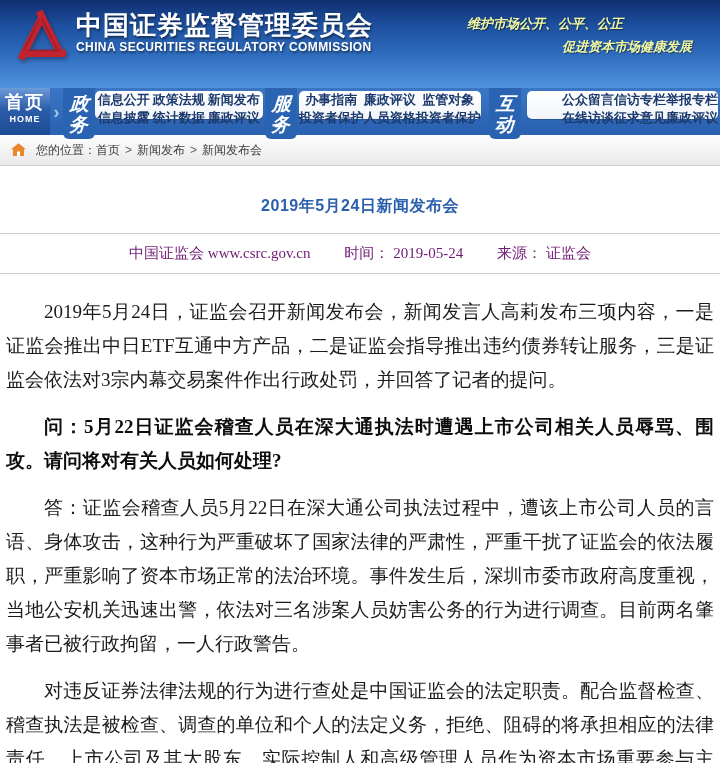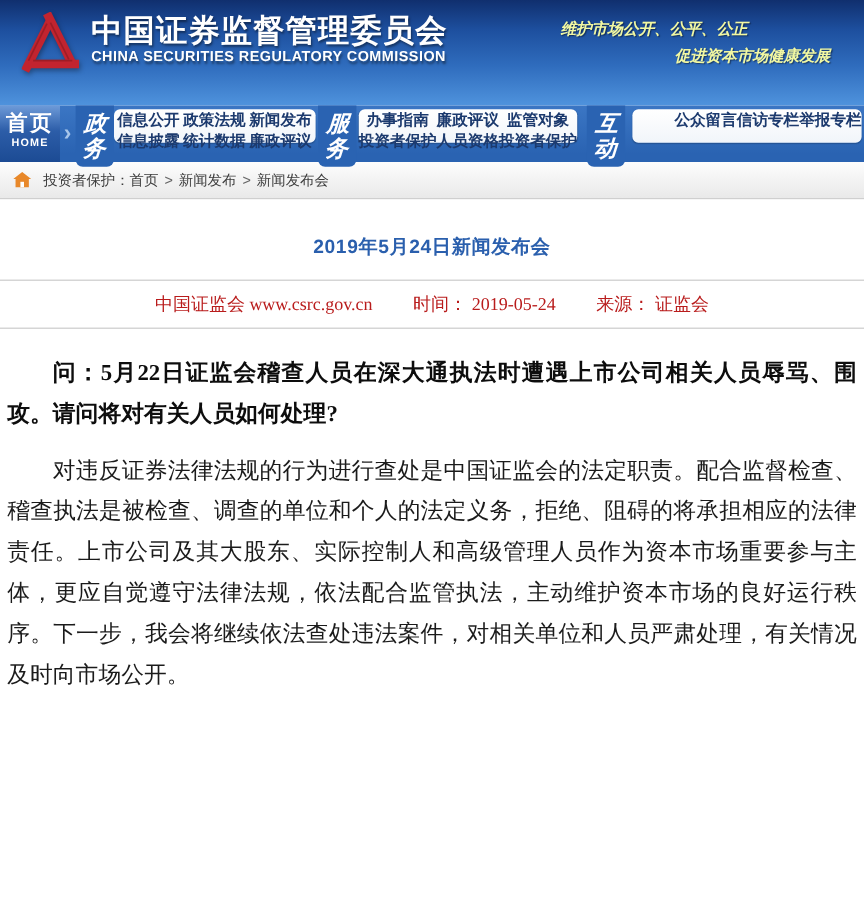--- a/index.html
+++ b/index.html
@@ -55,21 +55,21 @@
     font-size:12px;color:#3c3c3c;}
   .home-icon{width:15px;height:14px;margin:0 10px 0 11px;}
   .crumb-link{color:#3c3c3c;text-decoration:none;cursor:pointer;}
   .crumb-sep{margin:0 5px;color:#666;}
 
   
   .article{padding:30px 0 0 0;}
   .article-title{margin:0 0 16px 0;text-align:center;font-size:16px;font-weight:bold;
     color:#2a5fad;letter-spacing:.5px;}
   .rule{border:none;border-top:1px solid #cbcbcb;margin:0;}
-  .meta{text-align:center;padding:10px 15px;font-size:15px;color:#b91c1c;
+  .meta{text-align:center;padding:10px 15px;font-size:15px;color:#701a75;
     font-family:"Liberation Serif","DejaVu Serif",serif;}
   .meta span{margin:0 2px;}
   .meta .gap{display:inline-block;width:22px;}
   .body-text{padding:21px 6px 0 6px;}
   .body-text p{margin:0 0 13px 0;font-size:19px;line-height:34px;color:#1b1b1b;
     text-align:justify;text-indent:2em;
     font-family:"Liberation Serif","DejaVu Serif",serif;}
   .body-text p.q{font-weight:bold;color:#0d0d0d;}
 </style>
 </head>
@@ -141,42 +141,49 @@
 
   <div class="vtab tab-hd">
     <div class="vtab-label">互动</div>
   </div>
   <div class="menu-box box-hd">
     <div class="menu-row">
       <span class="menu-item">公众留言</span>
       <span class="menu-item">信访专栏</span>
       <span class="menu-item">举报专栏</span>
     </div>
+    <div class="menu-row">
+      <span class="menu-item">在线访谈</span>
+      <span class="menu-item">征求意见</span>
+      <span class="menu-item">廉政评议</span>
+    </div>
   </div>
 </nav>
 
 <div class="breadcrumb">
   <svg class="home-icon" viewBox="0 0 20 18">
     <polygon points="10,0 0,8 2.6,8 2.6,17 17.4,17 17.4,8 20,8" fill="#e8882a"></polygon>
     <rect x="8" y="11" width="4" height="6" fill="#fff"></rect>
   </svg>
-  <span>投资者保护：</span>
+  <span>您的位置：</span>
   <a class="crumb-link">首页</a>
   <span class="crumb-sep">&gt;</span>
   <a class="crumb-link">新闻发布</a>
   <span class="crumb-sep">&gt;</span>
   <span>新闻发布会</span>
 </div>
 
 <main class="article">
   <h1 class="article-title">2019年5月24日新闻发布会</h1>
   <hr class="rule">
   <div class="meta">
     <span>中国证监会 www.csrc.gov.cn</span><span class="gap"></span>
     <span>时间：</span><span>2019-05-24</span><span class="gap"></span>
     <span>来源：</span><span>证监会</span>
   </div>
   <hr class="rule">
   <div class="body-text">
+    <p>2019年5月24日，证监会召开新闻发布会，新闻发言人高莉发布三项内容，一是证监会推出中日ETF互通中方产品，二是证监会指导推出违约债券转让服务，三是证监会依法对3宗内幕交易案件作出行政处罚，并回答了记者的提问。</p>
     <p class="q">问：5月22日证监会稽查人员在深大通执法时遭遇上市公司相关人员辱骂、围攻。请问将对有关人员如何处理?</p>
+    <p>答：证监会稽查人员5月22日在深大通公司执法过程中，遭该上市公司人员的言语、身体攻击，这种行为严重破坏了国家法律的严肃性，严重干扰了证监会的依法履职，严重影响了资本市场正常的法治环境。事件发生后，深圳市委市政府高度重视，当地公安机关迅速出警，依法对三名涉案人员妨害公务的行为进行调查。目前两名肇事者已被行政拘留，一人行政警告。</p>
     <p>对违反证券法律法规的行为进行查处是中国证监会的法定职责。配合监督检查、稽查执法是被检查、调查的单位和个人的法定义务，拒绝、阻碍的将承担相应的法律责任。上市公司及其大股东、实际控制人和高级管理人员作为资本市场重要参与主体，更应自觉遵守法律法规，依法配合监管执法，主动维护资本市场的良好运行秩序。下一步，我会将继续依法查处违法案件，对相关单位和人员严肃处理，有关情况及时向市场公开。</p>
   </div>
 </main>
 
 </body></html>

